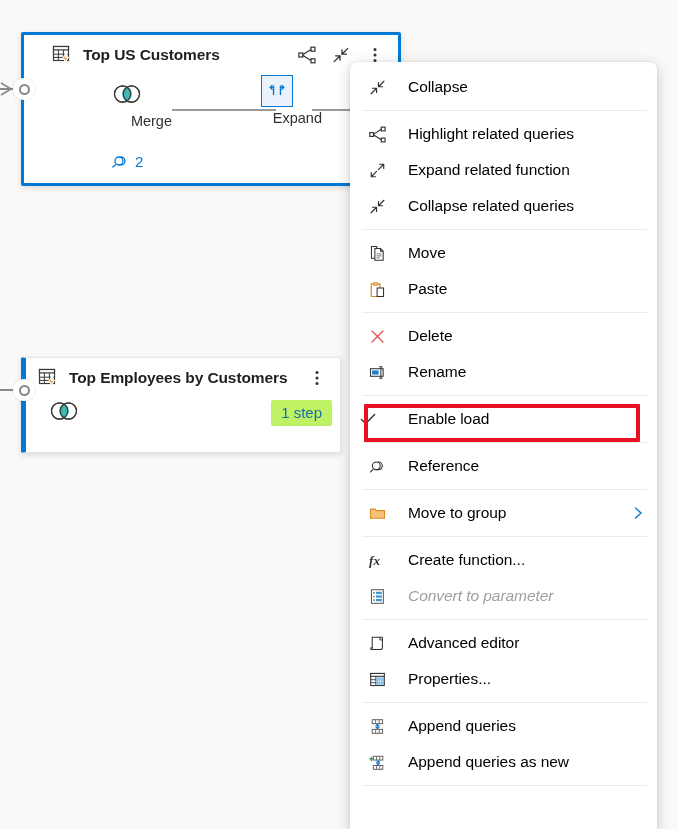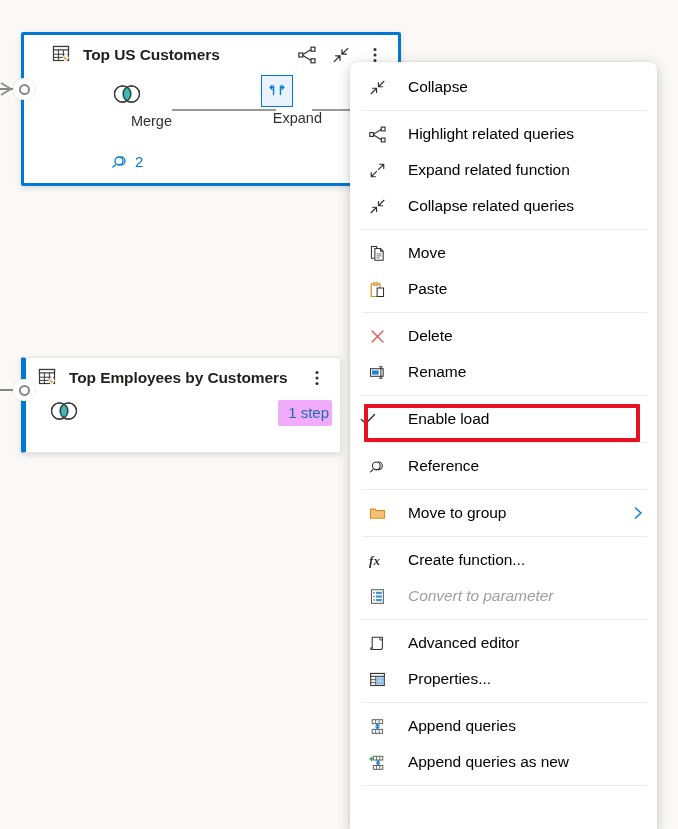--- a/index.html
+++ b/index.html
@@ -182,24 +182,24 @@
   .port-line {
     position: absolute;
     height: 1.6px;
     background: #8a8886;
     z-index: 5;
   }
 
   
   .step-badge {
     position: absolute;
-    background: #f0abfc;
+    background: #bef264;
     color: #1d6ca8;
     font-size: 15px;
-    padding: 4px 3px 5px 10px;
+    padding: 4px 10px 5px 10px;
     border-radius: 2px;
     white-space: nowrap;
     cursor: pointer;
   }
 
   
   .venn { width: 30px; height: 22px; }
 
   
   #context-menu {

